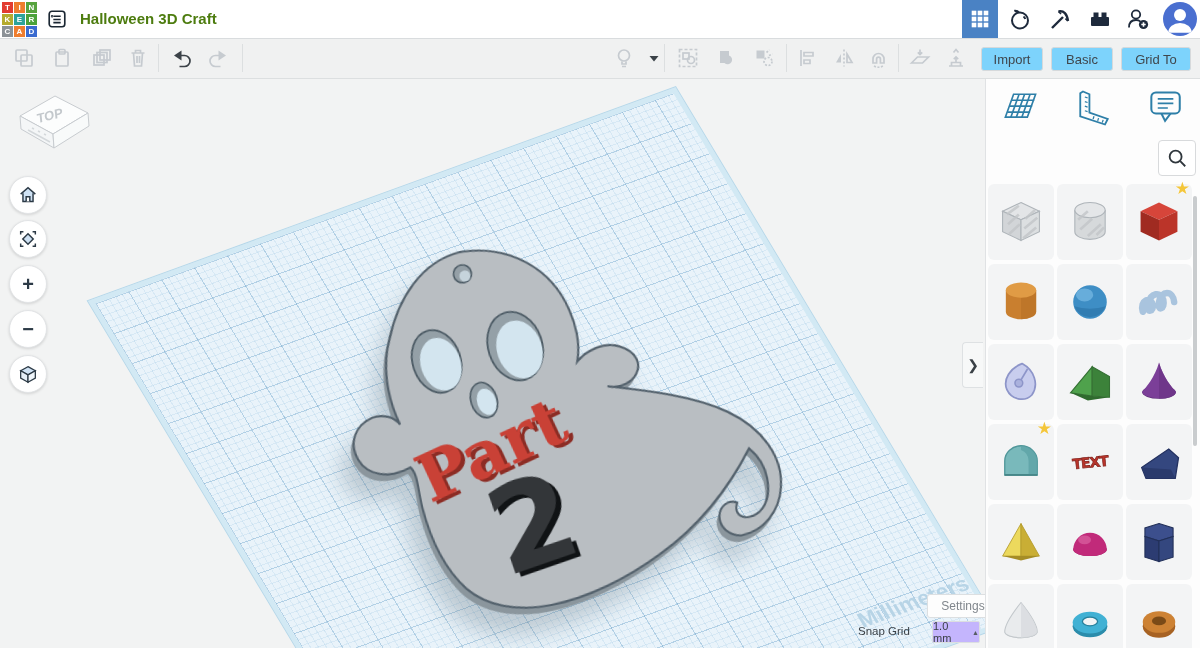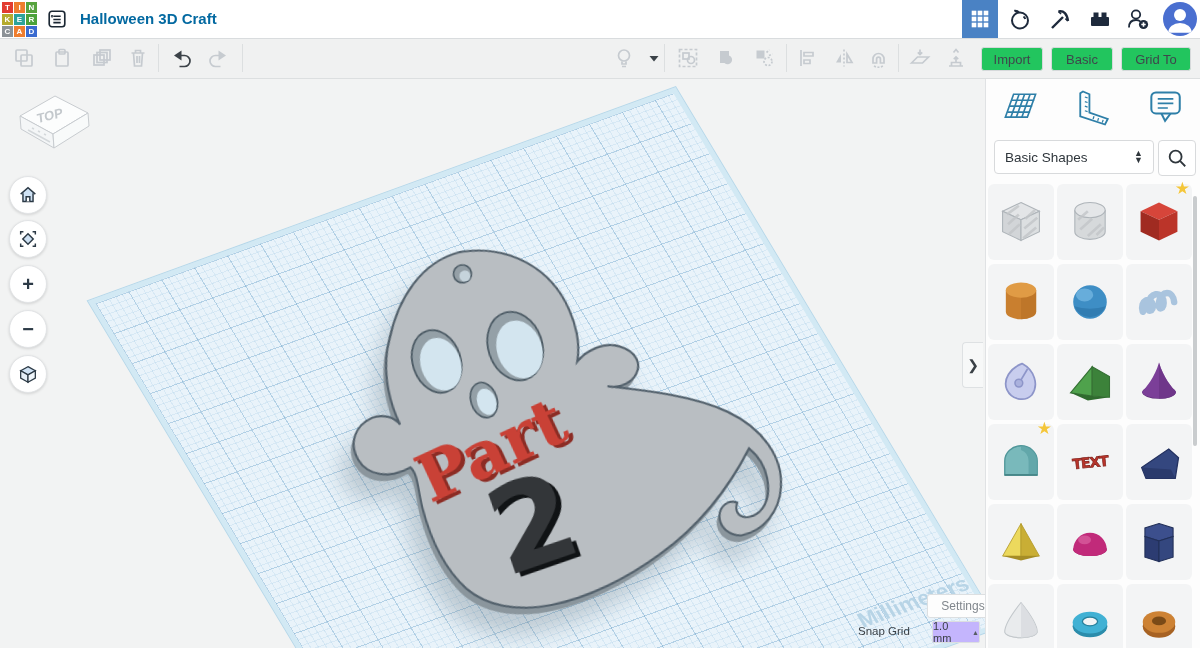--- a/index.html
+++ b/index.html
@@ -3,31 +3,31 @@
 <meta charset="utf-8">
 <style>
   html,body{margin:0;padding:0;background:#e9eaeb;font-family:"Liberation Sans",sans-serif;}
   #app{position:relative;width:1200px;height:648px;overflow:hidden;background:#f2f3f3;user-select:none;}
 
   
   #topbar{position:absolute;left:0;top:0;width:1200px;height:38px;background:#ffffff;border-bottom:1px solid #d9dcde;z-index:30;}
   #logo{position:absolute;left:2px;top:2px;width:36px;height:36px;display:grid;grid-template-columns:repeat(3,11px);grid-template-rows:repeat(3,11px);gap:1px;}
   #logo .cell{display:flex;align-items:center;justify-content:center;color:#fff;font-size:8px;font-weight:bold;}
   #doc-icon{position:absolute;left:46px;top:8px;width:22px;height:22px;color:#1b2733;}
-  #title{position:absolute;left:80px;top:10px;font-size:15px;font-weight:bold;color:#0369a1;}
+  #title{position:absolute;left:80px;top:10px;font-size:15px;font-weight:bold;color:#4d7c0f;}
   .appicon{position:absolute;top:0;width:36px;height:38px;display:flex;align-items:center;justify-content:center;color:#1e2a3c;cursor:pointer;}
   .appicon.active{background:#4a82c4;color:#fff;}
   #avatar{position:absolute;top:2px;width:34px;height:34px;border-radius:50%;background:#4a6fd0;overflow:hidden;cursor:pointer;}
 
   
   #toolbar{position:absolute;left:0;top:38px;width:1200px;height:40px;background:#f0f1f1;border-bottom:1px solid #dcdfe0;z-index:25;}
   .tbtn{position:absolute;top:5px;width:32px;height:30px;display:flex;align-items:center;justify-content:center;color:#c6cbd0;cursor:pointer;}
   .tbtn.enabled{color:#3b4248;}
   .tsep{position:absolute;top:6px;width:1px;height:28px;background:#dcdfe0;}
-  .tb-button{position:absolute;top:9px;height:24px;background:#22c55e;border:1px solid #d6d9db;border-radius:3px;font-size:13px;color:#3f464c;display:flex;align-items:center;justify-content:center;cursor:pointer;padding:0 8px;box-sizing:border-box;}
+  .tb-button{position:absolute;top:9px;height:24px;background:#7dd3fc;border:1px solid #d6d9db;border-radius:3px;font-size:13px;color:#3f464c;display:flex;align-items:center;justify-content:center;cursor:pointer;padding:0 8px;box-sizing:border-box;}
 
   
   #canvas{position:absolute;left:0;top:78px;width:985px;height:570px;overflow:hidden;background:#f2f3f3;}
   #plane{position:absolute;left:88px;top:223px;width:615px;height:620px;transform-origin:0 0;
          transform:matrix(0.94,-0.342,0.515,0.857,0,0);
          background:#e9f3fa;border:5px solid #d2e9f4;outline:1px solid #b6d8ea;overflow:hidden;
          background-image:
            repeating-linear-gradient(to right, rgba(120,170,205,0.38) 0 1px, transparent 1px 35px),
            repeating-linear-gradient(to bottom, rgba(120,170,205,0.38) 0 1px, transparent 1px 35px),
            repeating-linear-gradient(to right, rgba(150,195,225,0.22) 0 1px, transparent 1px 7px),
@@ -351,27 +351,20 @@
       </svg>
     </div>
     <div class="ptool" style="left:158px">
       <svg viewBox="0 0 48 48" fill="none" stroke="currentColor" stroke-width="2.2">
         <rect x="8" y="7" width="31" height="23" rx="5"></rect>
         <path d="M19,30 l4,8 6,-8"></path>
         <path d="M15,14 h17 M15,19 h17 M15,24 h11" stroke-width="1.8"></path>
       </svg>
     </div>
 
-    <div id="category">
-      <span class="lbl">Basic Shapes</span>
-      <span class="sort">
-          <span>▲</span>
-          <span>▼</span>
-        </span>
-    </div>
     <div id="search-btn">
       <svg viewBox="0 0 24 24" width="22" height="22" fill="none" stroke="currentColor" stroke-width="2">
         <circle cx="10.5" cy="10.5" r="6.5"></circle>
           <path d="M15.5,15.5 L21,21"></path>
       </svg>
     </div>
 
     <div id="shapes">
         <div class="tile">
           <svg viewBox="0 0 48 48">

